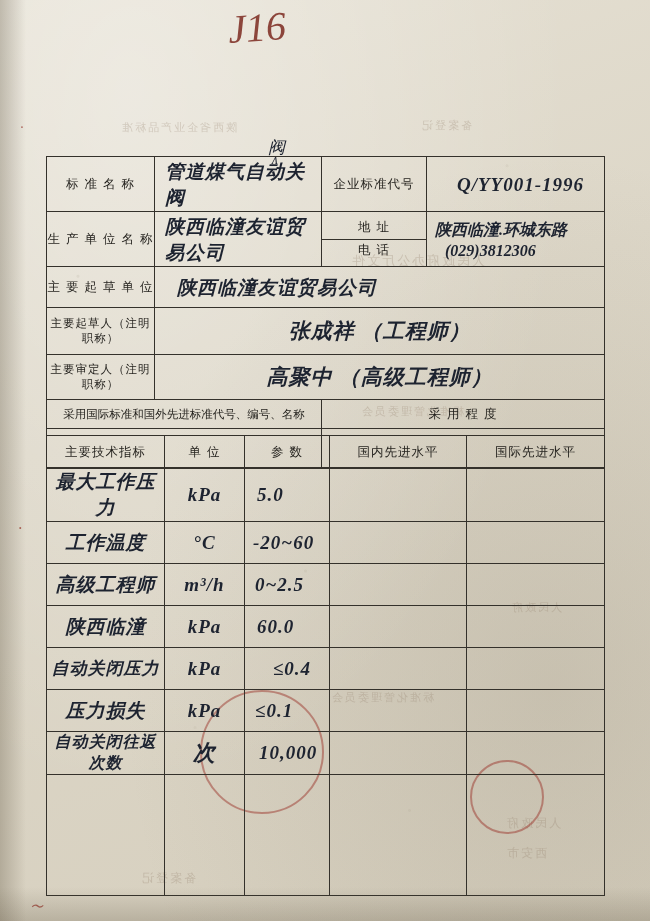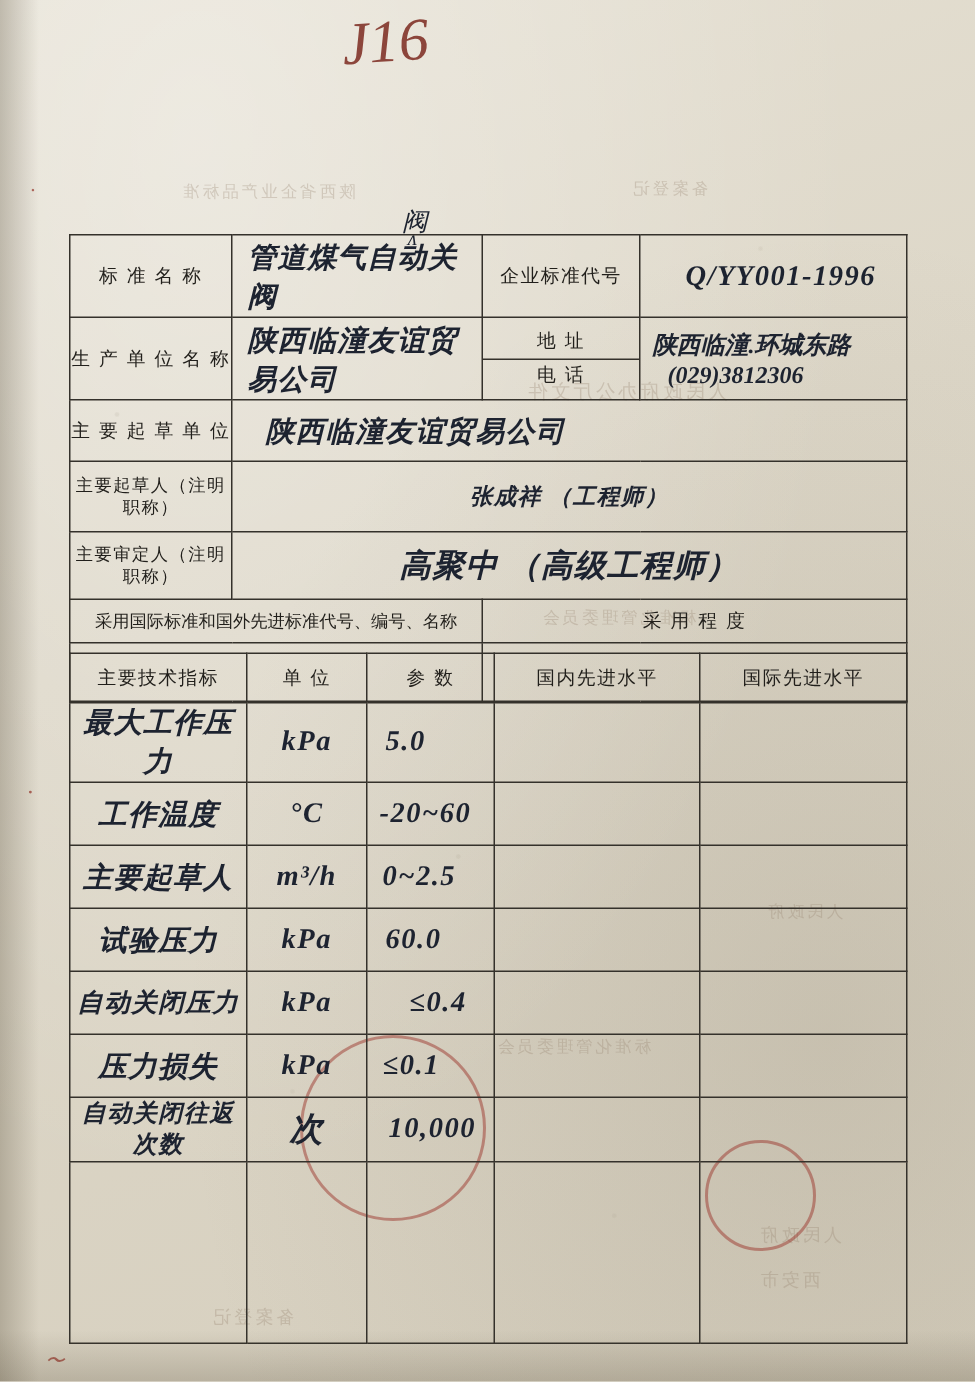--- a/index.html
+++ b/index.html
@@ -208,21 +208,21 @@
       </td>
     </tr>
 
     <tr>
       <td class="lbl" style="height:40px;">主 要 起 草 单 位</td>
       <td colspan="3" class="hand hand-cell" style="padding-left:22px !important;">陕西临潼友谊贸易公司</td>
     </tr>
 
     <tr>
       <td class="lbl" style="height:46px; font-size:11.5px;">主要起草人（注明职称）</td>
-      <td colspan="3" class="hand ctr" style="font-size:15px;">张成祥  （工程师）</td>
+      <td colspan="3" class="hand ctr" style="font-size:21px;">张成祥  （工程师）</td>
     </tr>
 
     <tr>
       <td class="lbl" style="height:44px; font-size:11.5px;">主要审定人（注明职称）</td>
       <td colspan="3" class="hand ctr" style="font-size:21px;">高聚中  （高级工程师）</td>
     </tr>
 
     <tr>
       <td colspan="2" class="lbl" style="height:28px; font-size:11.5px; letter-spacing:0;margin-top:48px;">采用国际标准和国外先进标准代号、编号、名称</td>
       <td colspan="2" class="lbl" style="font-size:12.5px;">采  用  程  度</td>
@@ -260,28 +260,28 @@
       <td></td>
     </tr>
     <tr>
       <td class="hand ctr" style="height:41px;">工作温度</td>
       <td class="hand ctr">°C</td>
       <td class="hand" style="padding-left:8px;">-20~60</td>
       <td></td>
       <td></td>
     </tr>
     <tr>
-      <td class="hand ctr" style="height:41px;">主要起草人</td>
+      <td class="hand ctr" style="height:41px;">高级工程师</td>
       <td class="hand ctr">m³/h</td>
       <td class="hand" style="padding-left:10px;">0~2.5</td>
       <td></td>
       <td></td>
     </tr>
     <tr>
-      <td class="hand ctr" style="height:41px;">试验压力</td>
+      <td class="hand ctr" style="height:41px;">陕西临潼</td>
       <td class="hand ctr">kPa</td>
       <td class="hand" style="padding-left:12px;">60.0</td>
       <td></td>
       <td></td>
     </tr>
     <tr>
       <td class="hand ctr" style="height:41px; font-size:17px;">自动关闭压力</td>
       <td class="hand ctr">kPa</td>
       <td class="hand" style="padding-left:10px;text-align:center;">≤0.4</td>
       <td></td>

